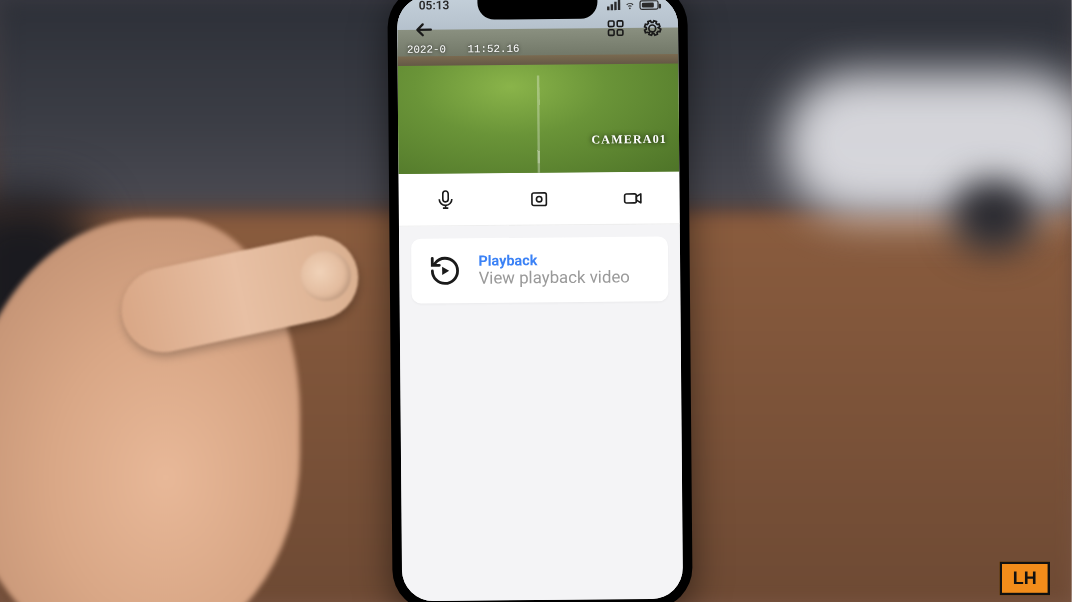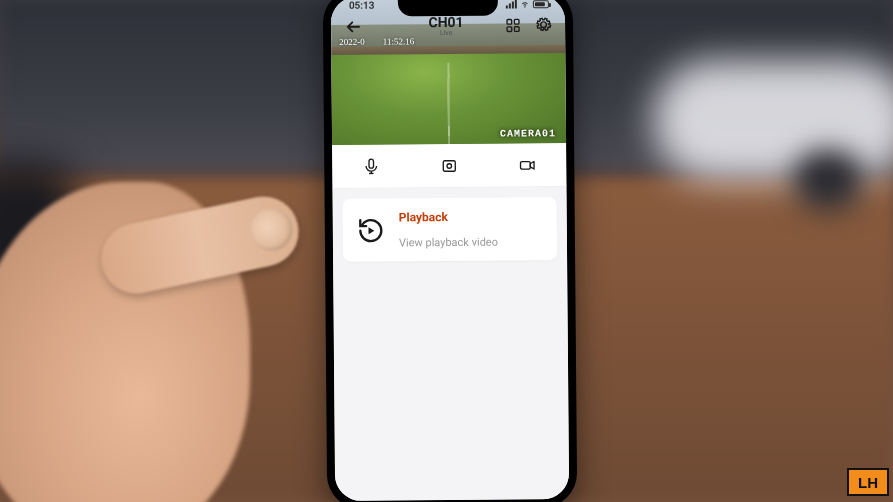--- a/index.html
+++ b/index.html
@@ -167,27 +167,27 @@
   }
   .hdr-title { color: #1a1a1a; font-size: 14px; font-weight: 700; text-align:center; flex:1;}
   .hdr-title .sub { font-size:7px; font-weight:400; color:#555; display:block; margin-top:-1px;}
   .hdr-left, .hdr-right { display:flex; gap:10px; align-items:center; min-width:46px; }
   .hdr-right { justify-content:flex-end; }
   .icon-btn { width:20px; height:20px; display:flex; align-items:center; justify-content:center; cursor:pointer; color:#1a1a1a;}
 
   
   .ts-overlay {
     position: absolute; top: 40px; left: 8px;
-    color: #fff; font-family: Liberation Serif, serif; font-size: 9px;
+    color: #fff; font-family: Liberation Mono, monospace; font-size: 9px;
     text-shadow: 0 0 3px rgba(0,0,0,0.8);
     display:flex; gap:18px;
   }
   .cam-label {
-    position: absolute; bottom: 4px; right: 10px;
-    color: #fff; font-family: Liberation Mono, monospace; font-size: 10px; font-weight:700;
+    position: absolute; bottom: 21px; right: 10px;
+    color: #fff; font-family: Liberation Serif, serif; font-size: 10px; font-weight:700;
     letter-spacing: 1px;
     text-shadow: 0 0 4px rgba(0,0,0,0.9);
   }
 
   
   .action-bar {
     height: 44px; background: #fff;
     display: flex; justify-content: space-around; align-items: center;
     border-bottom: 1px solid #eee;
   }
@@ -201,26 +201,26 @@
   }
   .card {
     background: #fff;
     border-radius: 8px;
     padding: 12px 14px;
     display: flex; align-items: center; gap: 14px;
     box-shadow: 0 1px 2px rgba(0,0,0,0.04);
     cursor: pointer;
   }
   .card-icon { width:28px; height:28px; flex-shrink:0; color:#1a1a1a;}
-  .card-text .title { font-size: 12px; font-weight: 700; color:#c2410c; }
-  .card-text .sub { font-size: 11px; color:#999; margin-top:12px; }
+  .card-text .title { font-size: 12px; font-weight: 700; color:#3b82f6; }
+  .card-text .sub { font-size: 14px; color:#999; margin-top:0; }
 
   
   .lh-badge {
-    position: absolute; right: 4px; bottom: 6px;
+    position: absolute; right: 18px; bottom: 6px;
     width: 42px; height: 28px;
     background: #f28c1a;
     border: 2px solid #111;
     display:flex; align-items:center; justify-content:center;
     font-weight:900; font-size:15px; color:#111;
     z-index: 50;
     font-family: Arial, sans-serif;
   }
 
   svg { display:block; }
@@ -268,24 +268,20 @@
       </div>
 
       <div class="app-header">
         <div class="hdr-left">
           <span class="icon-btn">
             <svg viewBox="0 0 24 24" width="18" height="18">
                 <path fill="none" stroke="#1a1a1a" stroke-width="2.5" stroke-linecap="round" d="M20 12H5m0 0l6-6m-6 6l6 6"></path>
               </svg>
           </span>
         </div>
-        <div class="hdr-title">
-          <span>CH01</span>
-          <span class="sub">Live</span>
-        </div>
         <div class="hdr-right">
           <span class="icon-btn">
             <svg viewBox="0 0 24 24" width="16" height="16">
                 <g fill="none" stroke="#1a1a1a" stroke-width="2">
                   <rect x="3" y="3" width="7" height="7" rx="1.5"></rect>
                   <rect x="14" y="3" width="7" height="7" rx="1.5"></rect>
                   <rect x="3" y="14" width="7" height="7" rx="1.5"></rect>
                   <rect x="14" y="14" width="7" height="7" rx="1.5"></rect>
                 </g>
               </svg>

